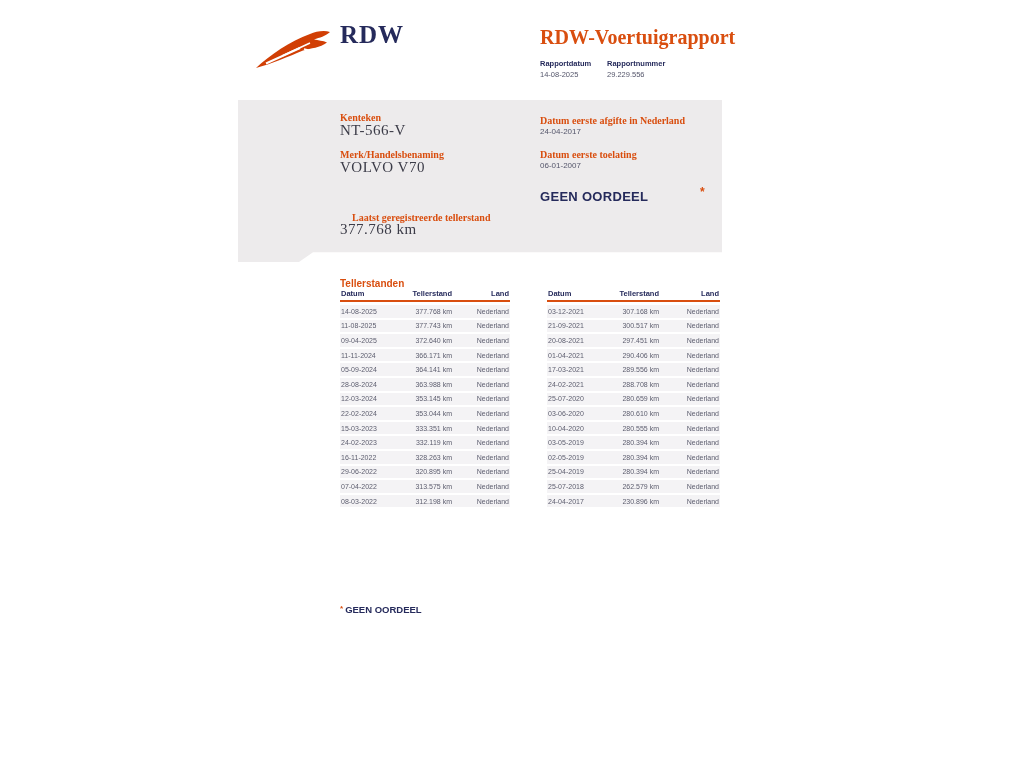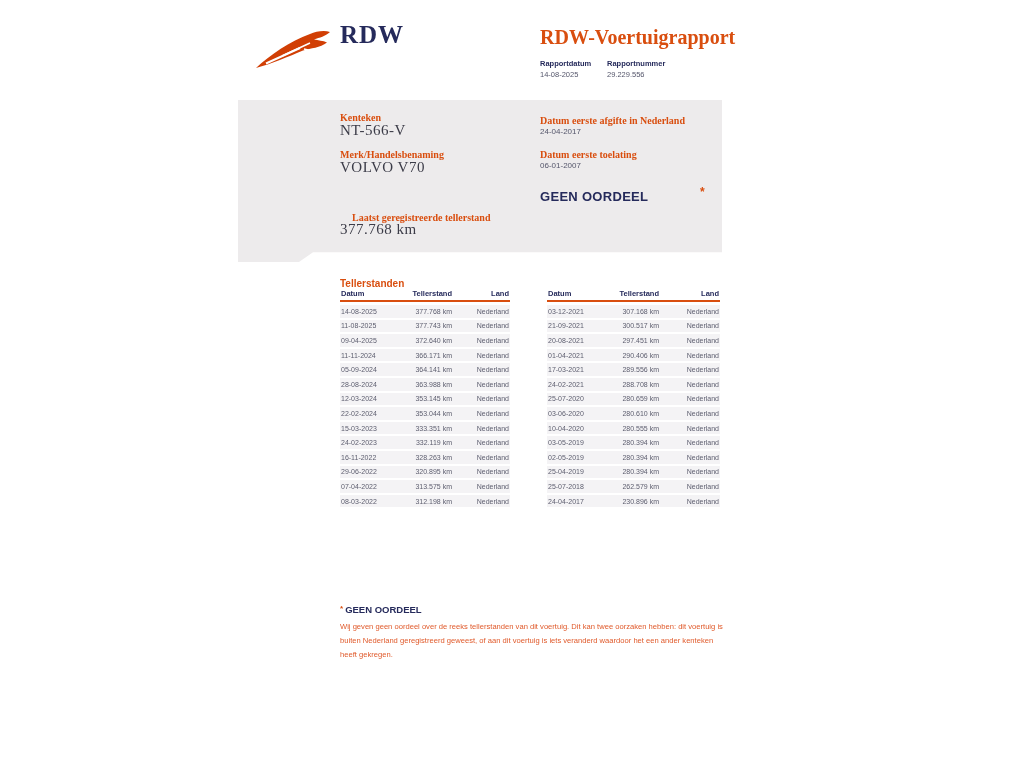--- a/index.html
+++ b/index.html
@@ -283,21 +283,20 @@
           <span class="c0">24-04-2017</span>
           <span class="c1">230.896 km</span>
           <span class="c2">Nederland</span>
         </div>
       </div>
   </div>
 
   <div class="abs fn-head">
     <span class="fn-star">*</span><span>GEEN OORDEEL</span>
   </div>
-  <div class="abs fn-text">Wij geven geen oordeel over de reeks tellerstanden van dit voertuig. Dit kan twee oorzaken hebben: dit voertuig is buiten Nederland geregistreerd geweest, of aan dit voertuig is iets veranderd waardoor het een ander kenteken heeft gekregen.</div>
 
   <div class="abs foot f-col1">
     <div>Postbus 30000</div>
     <div>9640 RA Veendam</div>
   </div>
   <div class="abs foot f-col2">
     <div>Telefoon 088 008 74 47</div>
     <div>www.rdw.nl</div>
   </div>
   <div class="abs foot f-col3">

